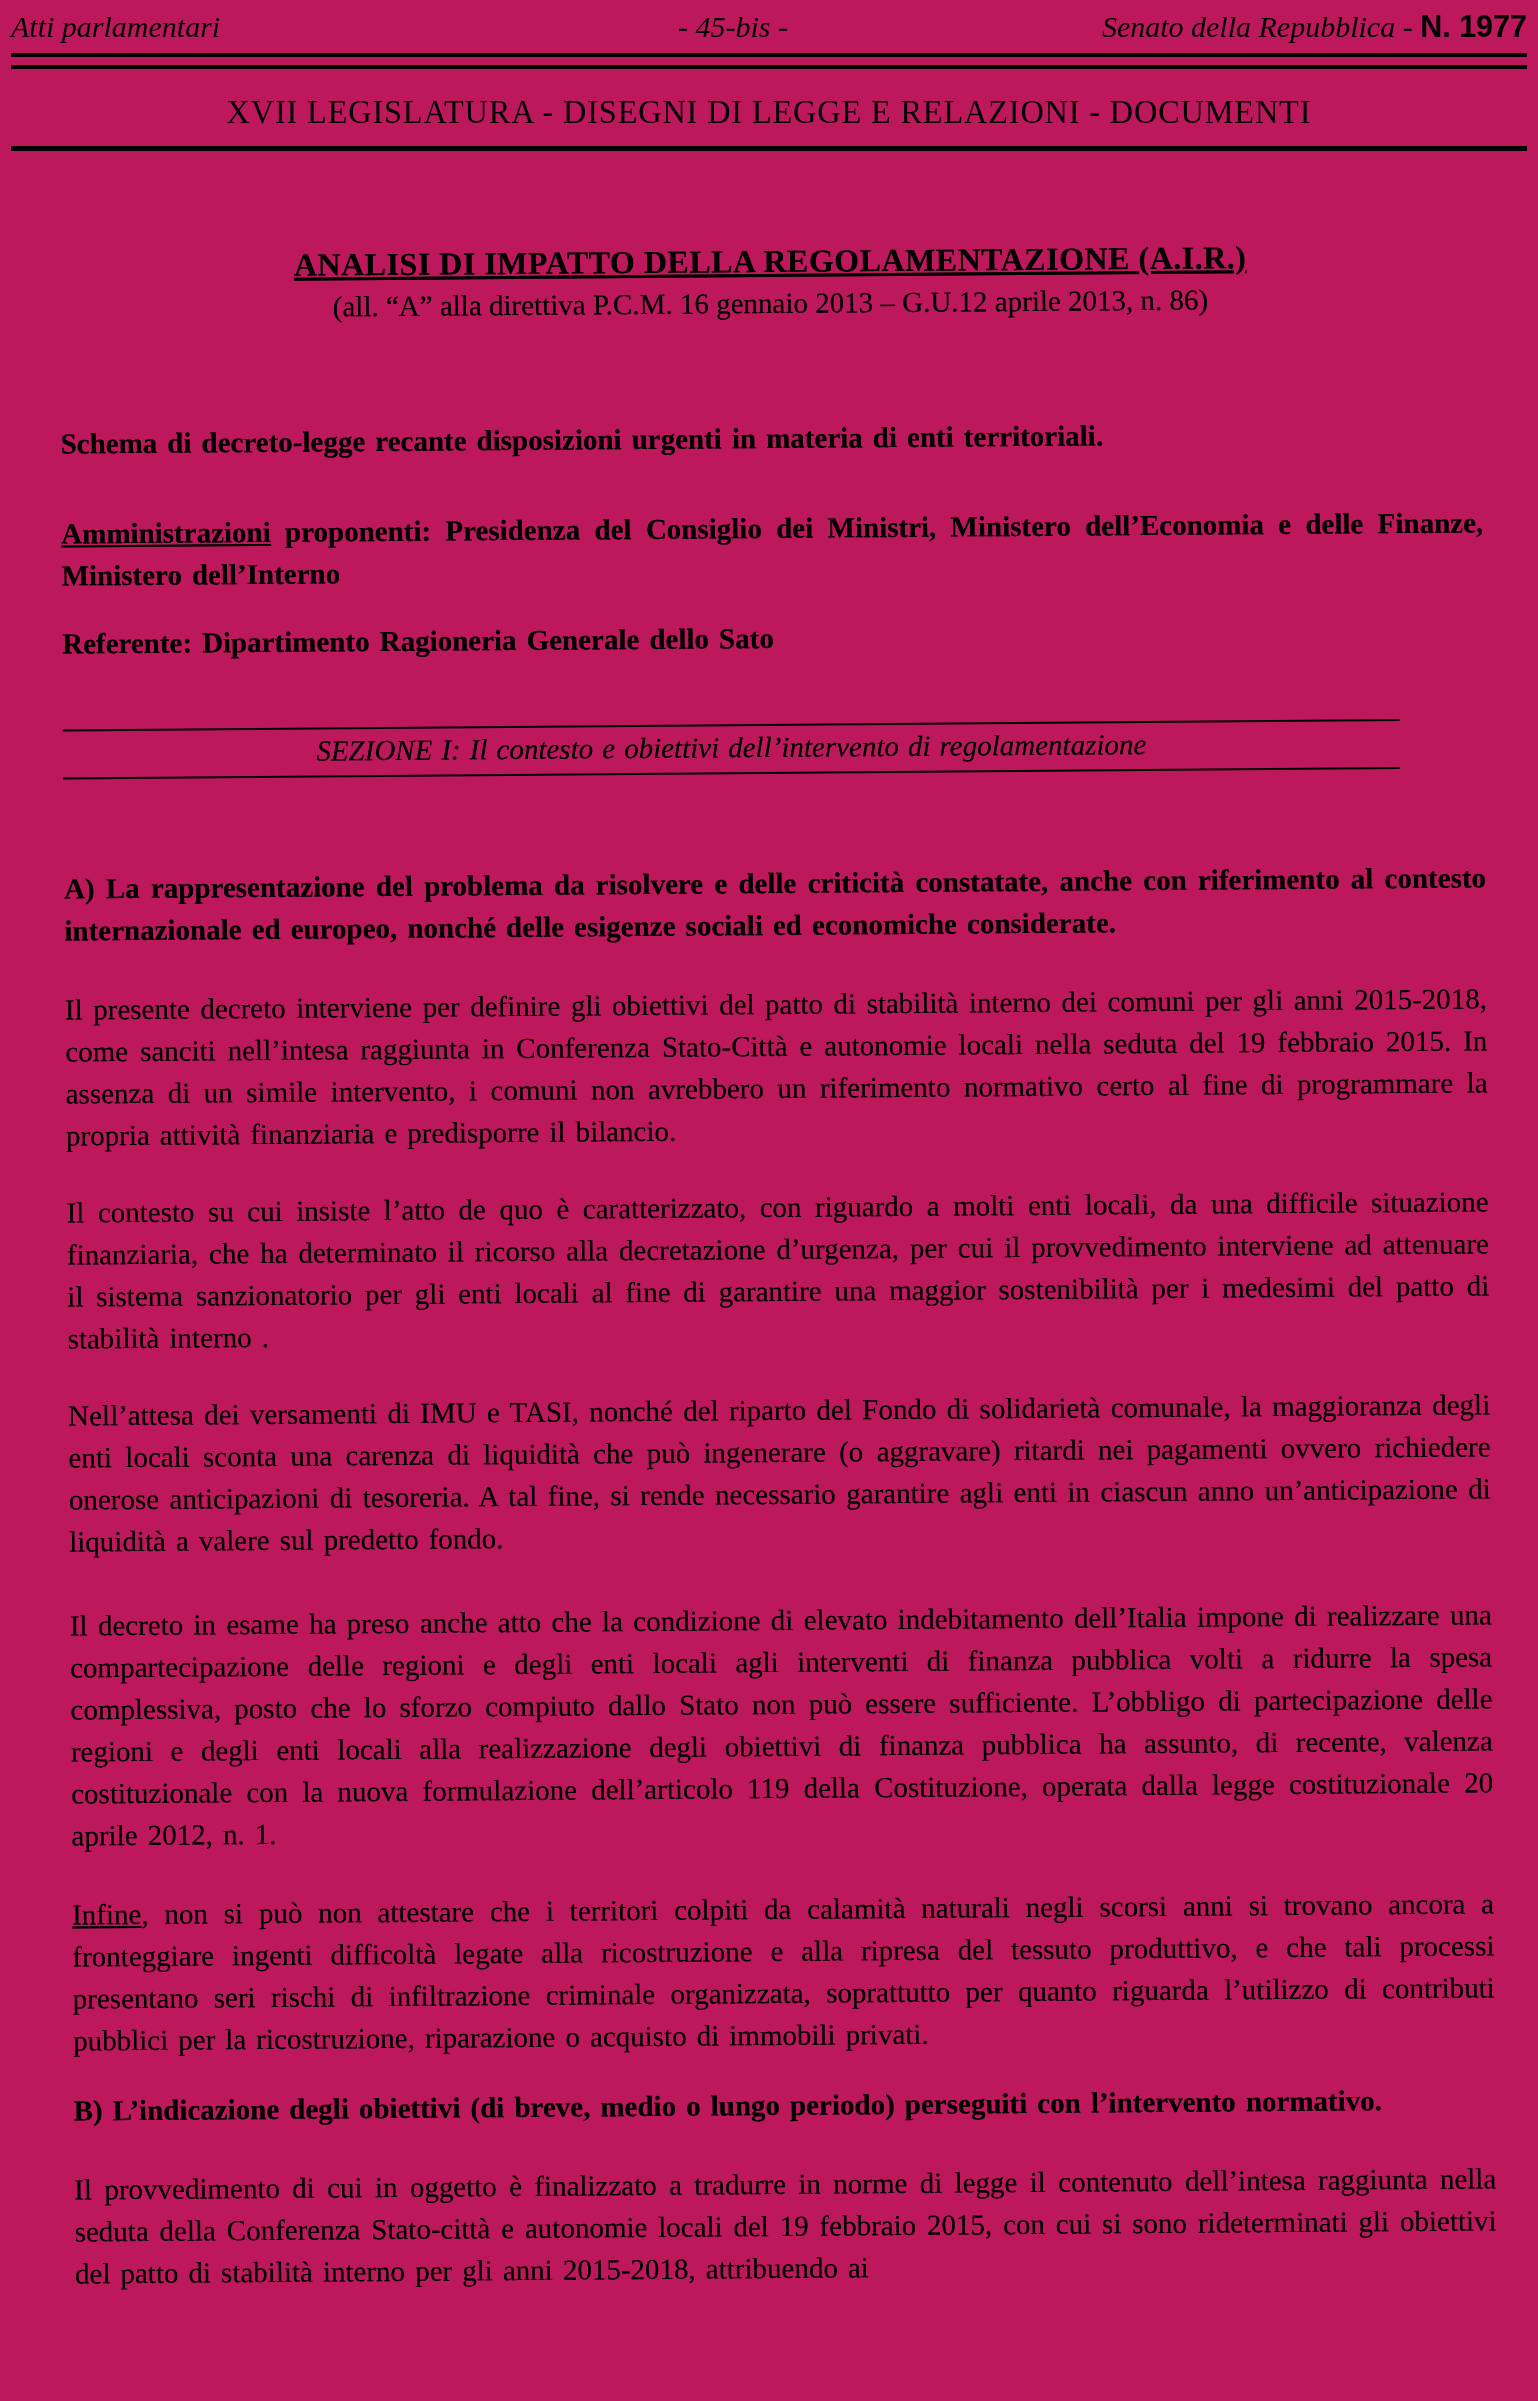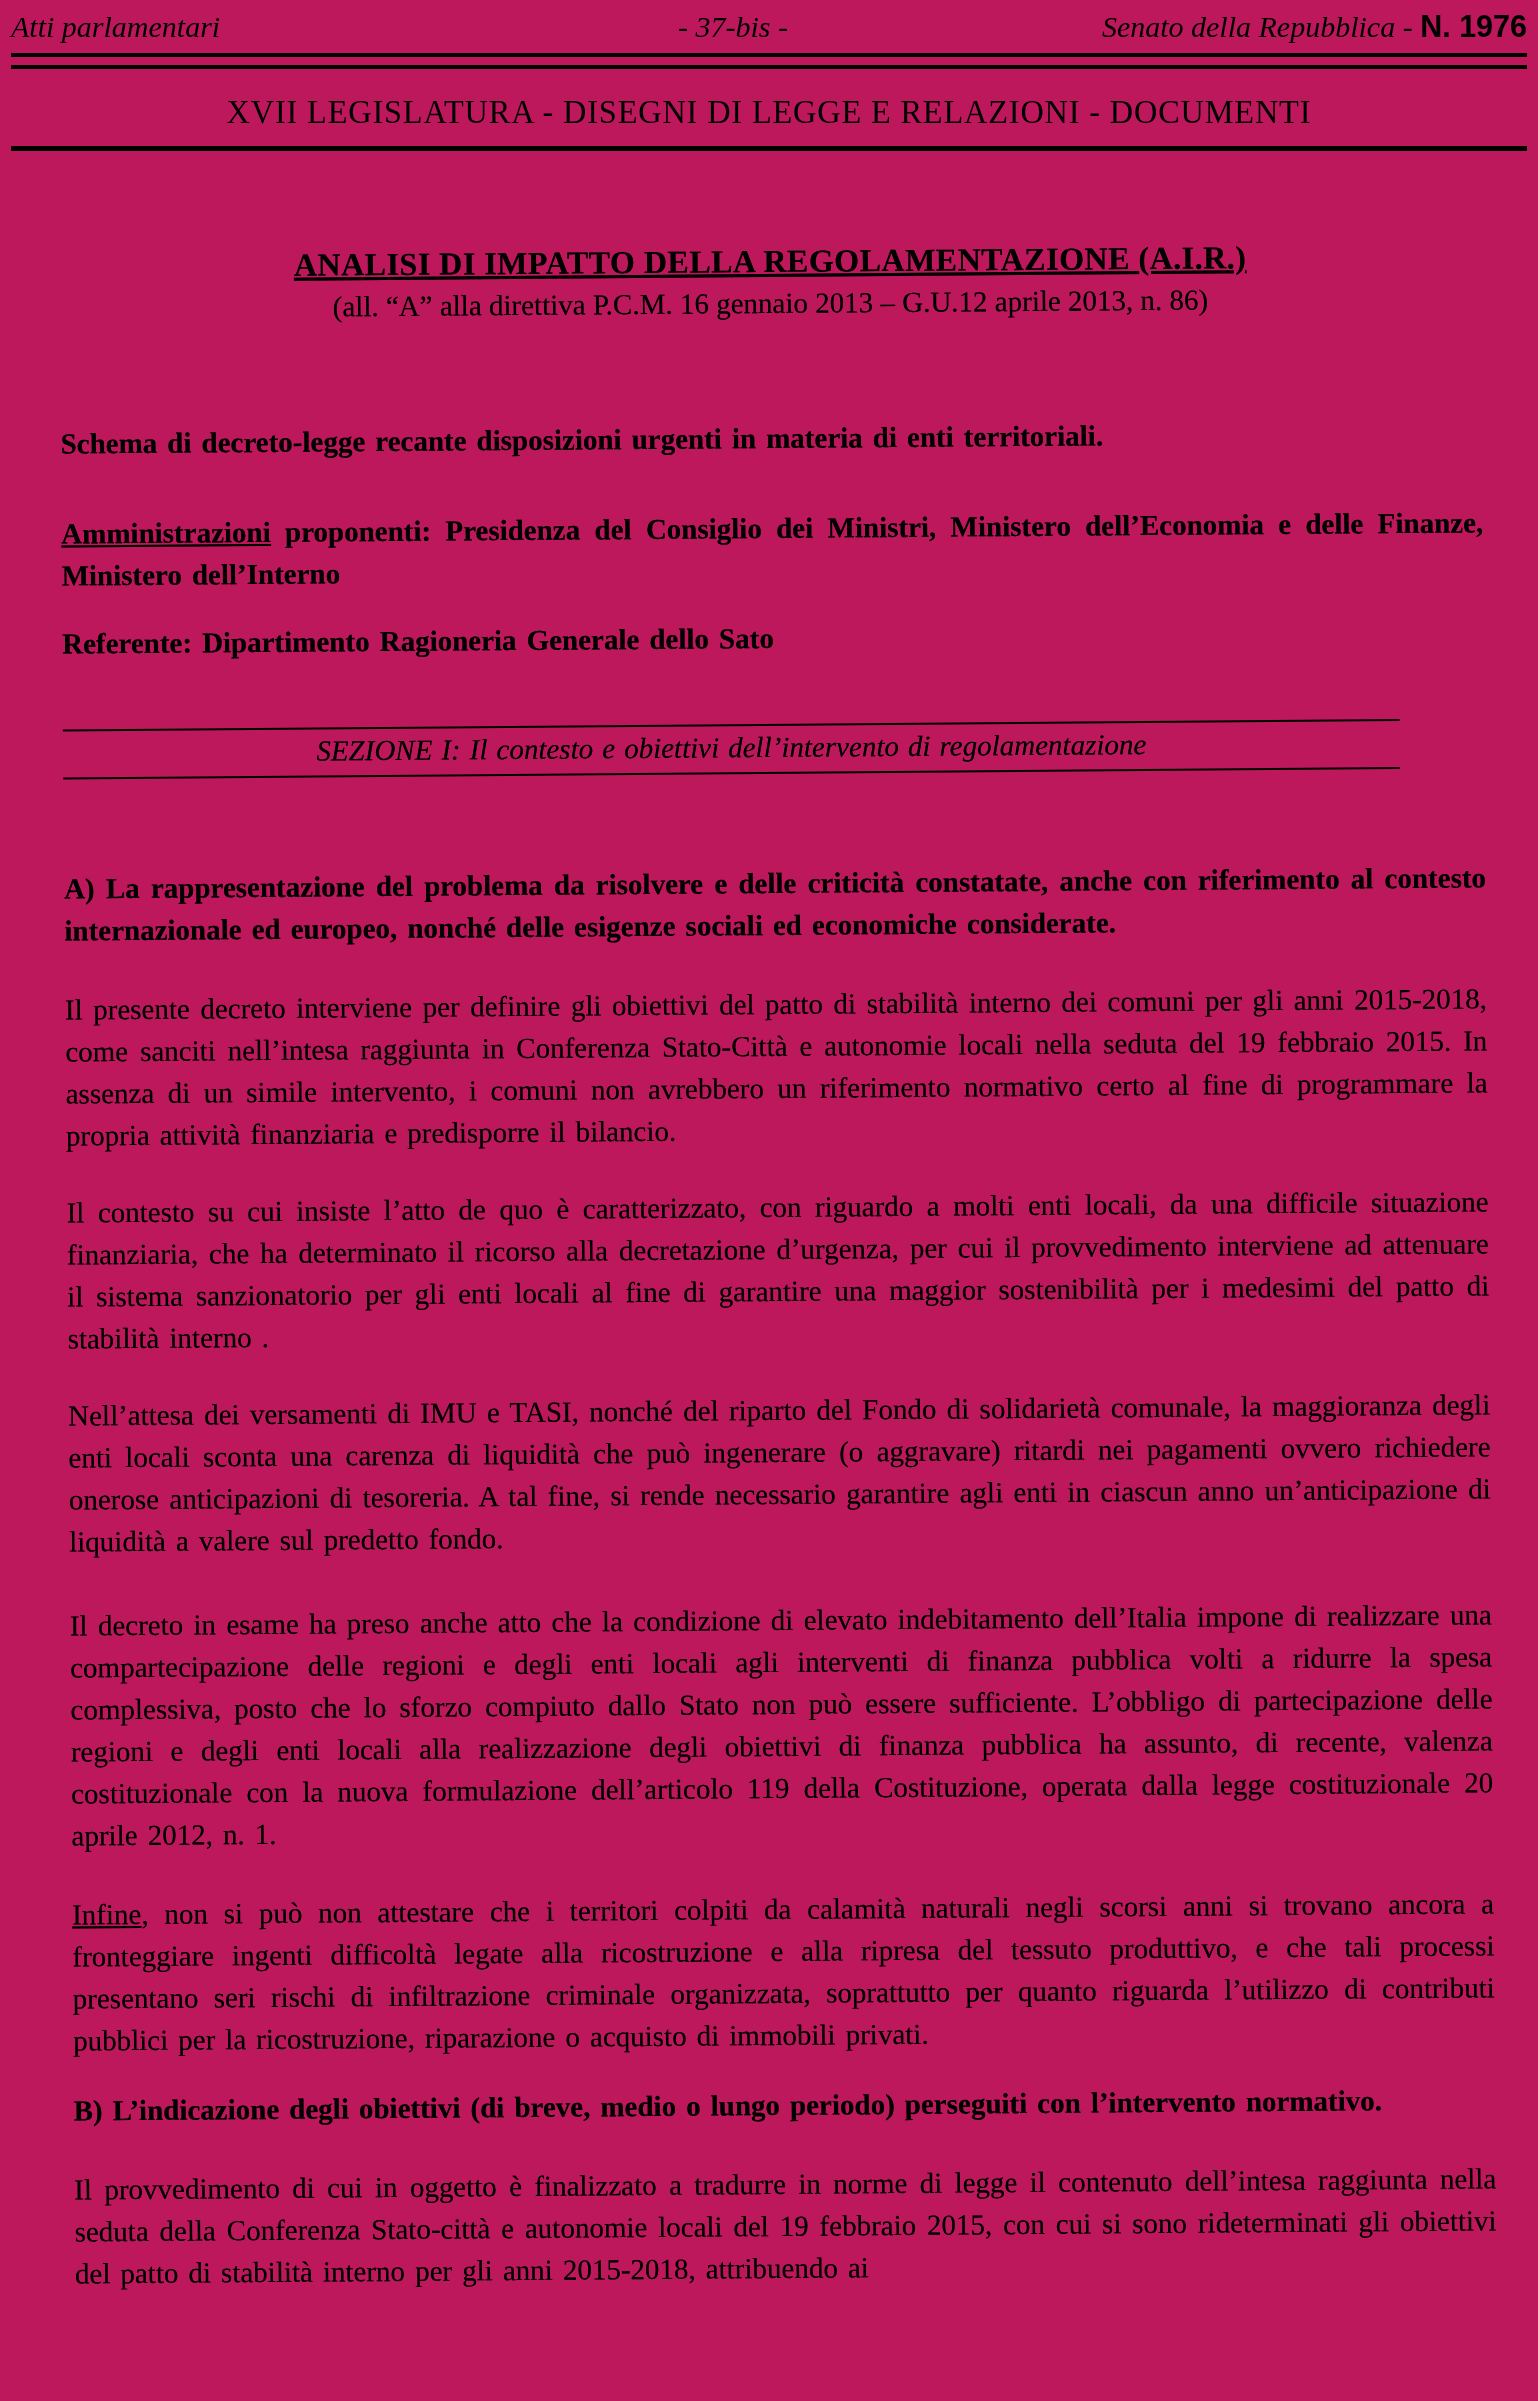--- a/index.html
+++ b/index.html
@@ -94,22 +94,22 @@
   .i { }
 </style>
 </head>
 <body>
 
 <div class="page">
 
   <header class="top-header">
     <div class="header-row">
       <span class="header-left">Atti parlamentari</span>
-      <span class="header-center">- 37-bis -</span>
-      <span class="header-right"><span>Senato della Repubblica - </span><span class="header-number">N. 1976</span></span>
+      <span class="header-center">- 45-bis -</span>
+      <span class="header-right"><span>Senato della Repubblica - </span><span class="header-number">N. 1977</span></span>
     </div>
     <div class="double-rule"></div>
     <div class="subheader"><span>XVII LEGISLATURA - DISEGNI DI LEGGE E RELAZIONI - DOCUMENTI</span></div>
     <div class="single-rule"></div>
   </header>
 
   <main class="scan">
 
     <div class="title-block">
       <div class="doc-title">ANALISI DI IMPATTO DELLA REGOLAMENTAZIONE (A.I.R.)</div>

